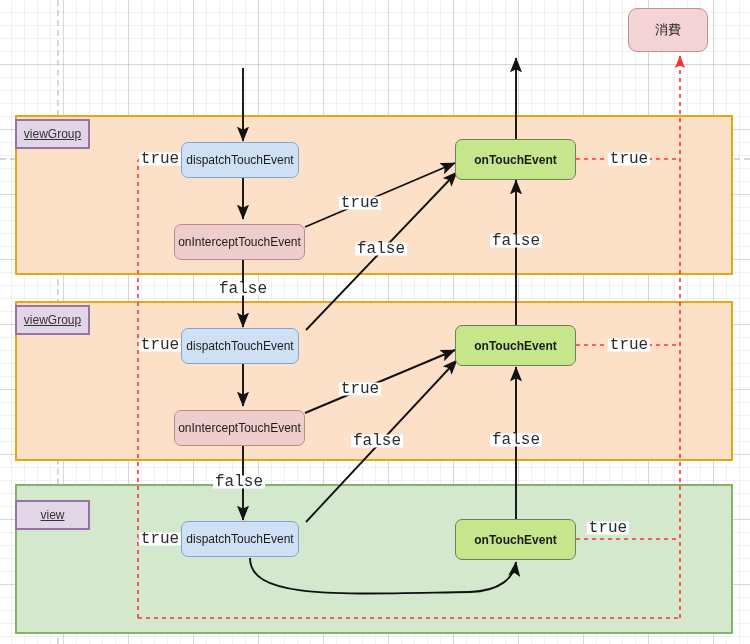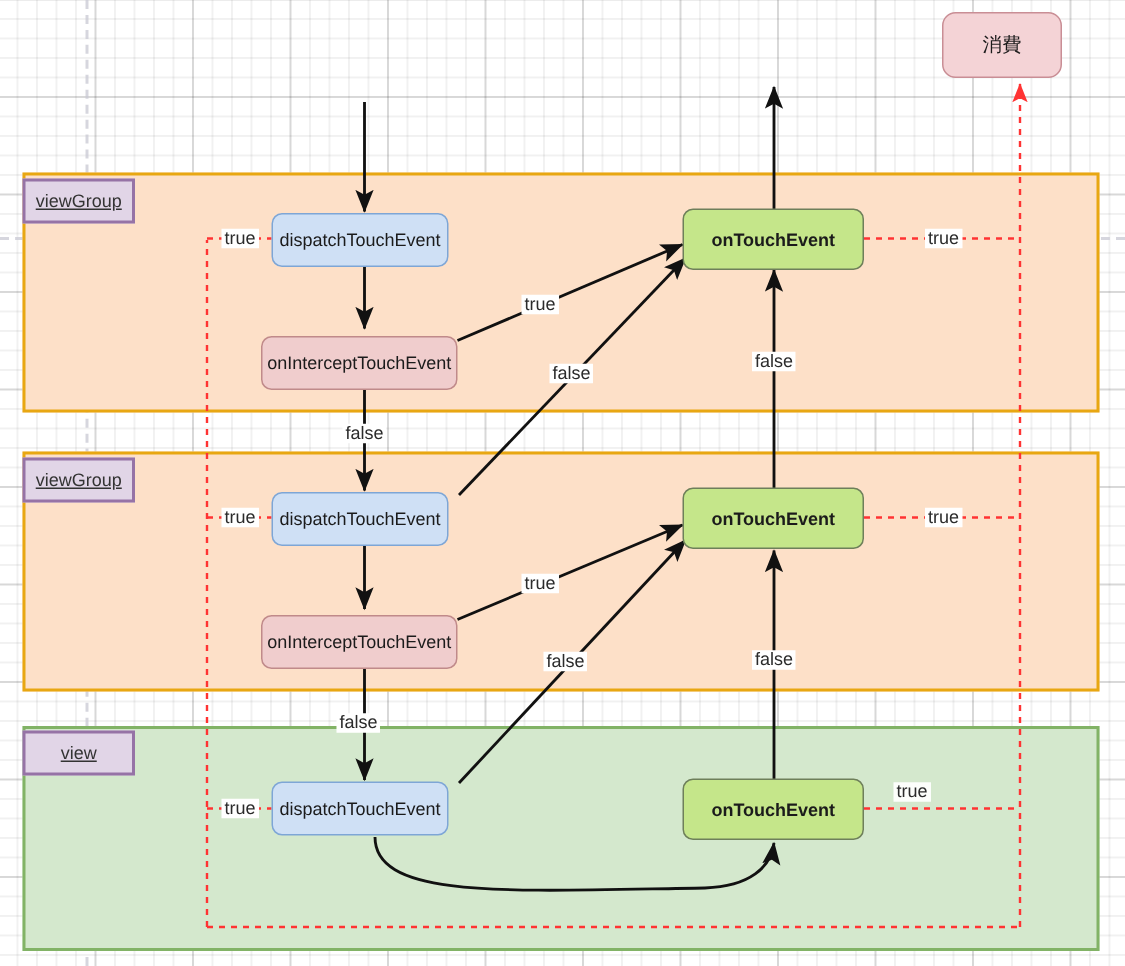--- a/index.html
+++ b/index.html
@@ -49,43 +49,44 @@
   }
   .node.blue{background:#cfe0f5;border:1.6px solid #7ea6d6;}
   .node.red {background:#f0cdcd;border:1.6px solid #c08a8a;}
   .node.green{background:#c5e68a;border:1.6px solid #6e7f5a;font-weight:bold;}
   .node.pink{background:#f4d3d6;border:1.6px solid #c98e95;border-radius:9px;}
 
   svg#wires{position:absolute;left:0;top:0;width:750px;height:644px;z-index:4;pointer-events:none;}
 
   .elabel{
     position:absolute;z-index:7;
-    font-size:12px;color:#2b2b2b;
+    font-size:16px;color:#2b2b2b;
     background:#ffffff;
     padding:0 2px;line-height:13px;
     white-space:nowrap;
     transform:translate(-50%,-50%);
+    font-family:Liberation Mono, monospace;
   }
   .elabel.plain{background:rgba(255,255,255,0.92);}
 </style>
 </head>
 <body>
 
 <div id="canvas">
 
   <div class="guide-v" style="left:57px;"></div>
   <div class="guide-h" style="top:158px;"></div>
 
   <div class="lane viewgroup" style="left:15px;top:115px;width:718px;height:160px;"></div>
   <div class="lane viewgroup" style="left:15px;top:301px;width:718px;height:160px;"></div>
   <div class="lane view" style="left:15px;top:484px;width:718px;height:150px;"></div>
 
   <div class="lane-label" style="left:15px;top:119px;width:75px;height:30px;">viewGroup</div>
   <div class="lane-label" style="left:15px;top:305px;width:75px;height:30px;">viewGroup</div>
-  <div class="lane-label" style="left:15px;top:487px;width:75px;height:30px;">view</div>
+  <div class="lane-label" style="left:15px;top:500px;width:75px;height:30px;">view</div>
 
   <svg id="wires" viewBox="0 0 750 644">
     <defs>
       <marker id="ahBlack" markerWidth="9" markerHeight="9" refX="7.6" refY="3.2" orient="auto" markerUnits="strokeWidth">
         <path d="M0,0 L8,3.2 L0,6.4 L1.7,3.2 z" fill="#111111"></path>
       </marker>
       <marker id="ahRed" markerWidth="9" markerHeight="9" refX="7.6" refY="3.2" orient="auto" markerUnits="strokeWidth">
         <path d="M0,0 L8,3.2 L0,6.4 L1.7,3.2 z" fill="#ff3333"></path>
       </marker>
     </defs>

